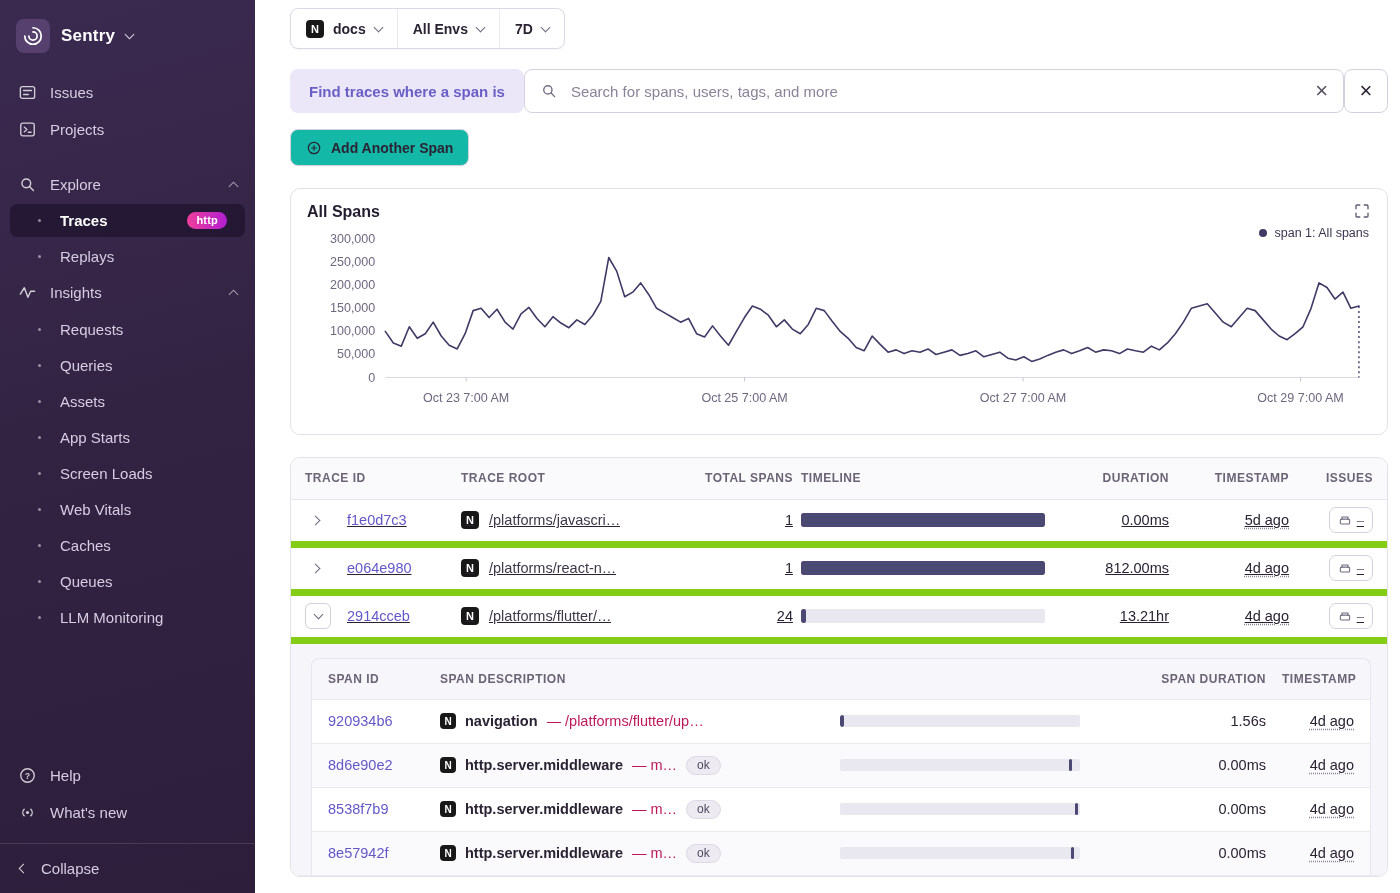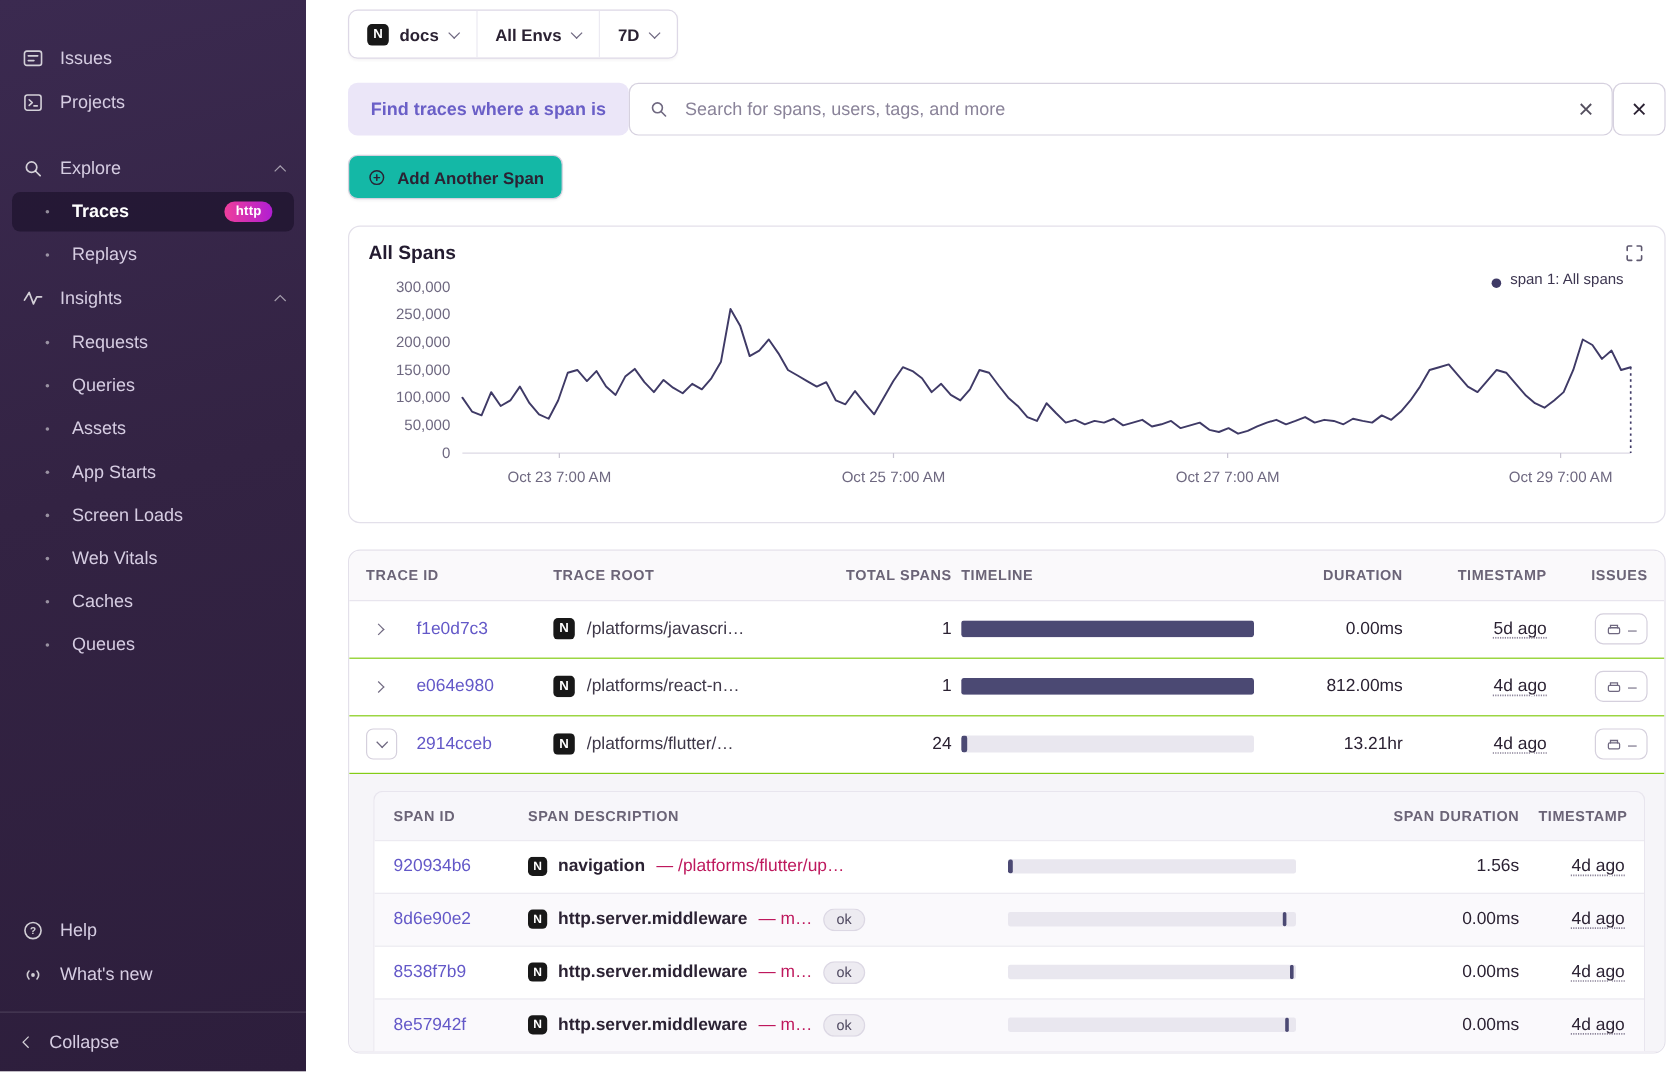--- a/index.html
+++ b/index.html
@@ -89,36 +89,36 @@
     display:inline-flex; align-items:center; gap:9px; height:37px; padding:0 15px;
     border:1px solid #d6d1df; border-radius:8px; background:#14b8a6; cursor:pointer;
     font-weight:bold; font-size:14px; color:#2b2233; box-shadow:0 1px 2px rgba(43,34,51,.05);
     font-family:"Liberation Sans","DejaVu Sans",sans-serif;
   }
   .panel { border:1px solid #e3e0ea; border-radius:10px; background:#fff; }
   .chart-panel { position:relative; padding:14px 16px 2px; margin-bottom:22px; }
   .chart-title { font-size:16px; font-weight:bold; color:#231b30; }
   .expand-btn { position:absolute; top:11px; right:14px; border:none; background:none; padding:2px;
     color:#5f5970; cursor:pointer; }
-  .legend { position:absolute; top:37px; right:34px; display:flex; align-items:flex-end; gap:7px;
+  .legend { position:absolute; top:37px; right:18px; display:flex; align-items:center; gap:7px;
     font-size:12.5px; color:#3c3550; }
   .legend-dot { width:8px; height:8px; border-radius:50%; }
   #chart-host { margin-top:4px; }
   
   .table-panel { overflow:hidden; }
   .grid {
     display:grid;
     grid-template-columns:34px 106px 228px 96px 244px 116px 112px 76px;
     column-gap:8px; padding:0 14px; align-items:center;
   }
   .t-head { background:#faf9fb; height:42px; border-bottom:1px solid #e8e5ee; }
   .hcell { font-size:12px; font-weight:bold; color:#6b6477; letter-spacing:.5px; white-space:nowrap; }
   .hcell.span2 { grid-column:1 / 3; }
   .right { text-align:right; }
-  .t-row { height:48px; border-bottom:1px solid #84cc16; font-size:14.5px; }
+  .t-row { height:48px; border-bottom:7px solid #84cc16; font-size:14.5px;text-decoration:underline; }
   .trace-link { color:#6358c8; text-decoration:none; font-size:14.5px; cursor:pointer; }
   .root-cell { display:flex; align-items:center; gap:10px; overflow:hidden; white-space:nowrap; }
   .root-text { color:#3e3748; overflow:hidden; text-overflow:ellipsis; }
   .num { text-align:right; color:#2b2233; }
   .ts { text-align:right; }
   .ts span { text-decoration:underline dotted #8a8298; text-underline-offset:3px; cursor:pointer; }
   .tl-track { position:relative; height:14px; background:#e9e7ef; border-radius:2px; width:100%; overflow:hidden; }
   .tl-track.sub { height:12px; }
   .tl-bar { position:absolute; top:0; bottom:0; border-radius:2px; min-width:3px; }
   .chev-plain { display:inline-flex; width:20px; justify-content:center; cursor:pointer; }
@@ -148,20 +148,30 @@
   .chip {
     font-size:12px; color:#4f4960; background:#edebf1; border:1px solid #dcd8e4;
     padding:1px 10px 2px; border-radius:10px; flex:none;
   }
   svg.icn { display:block; }
 </style>
 </head>
 <body>
 
 <aside class="sidebar">
+  <div class="brand">
+    <div class="logo-tile">
+      <svg class="icn" width="22" height="22" viewBox="0 0 24 24" fill="none" stroke="#fff" stroke-width="1.9" stroke-linecap="round">
+        <path d="M12 3a9 9 0 1 1-9 9"></path>
+          <path d="M12 7.5a4.5 4.5 0 1 1-4.5 4.5"></path>
+      </svg>
+    </div>
+    <span class="brand-name">Sentry</span>
+    <span class="chev down white"></span>
+  </div>
 
   <nav class="nav">
     <div class="nav-item">
       <span class="nicon">
         <svg class="icn" width="19" height="19" viewBox="0 0 24 24" fill="none" stroke="currentColor" stroke-width="1.7" stroke-linecap="round">
           <rect x="3" y="4.5" width="18" height="15" rx="2.5"></rect>
             <path d="M7 9.5h10M7 14.5h6"></path>
         </svg>
       </span>
       <span>Issues</span>
@@ -230,20 +240,24 @@
       <span class="dot"></span>
       <span>Web Vitals</span>
     </div>
     <div class="sub-item">
       <span class="dot"></span>
       <span>Caches</span>
     </div>
     <div class="sub-item">
       <span class="dot"></span>
       <span>Queues</span>
+    </div>
+    <div class="sub-item">
+      <span class="dot"></span>
+      <span>LLM Monitoring</span>
     </div>
   </nav>
 
   <div class="footer-group">
     <div class="nav-item">
       <span class="nicon">
         <svg class="icn" width="19" height="19" viewBox="0 0 24 24" fill="none" stroke="currentColor" stroke-width="1.7">
           <circle cx="12" cy="12" r="8.5"></circle>
           <text x="12" y="16" text-anchor="middle" font-size="10.5" font-weight="bold" fill="currentColor" stroke="none">?</text>
         </svg>

